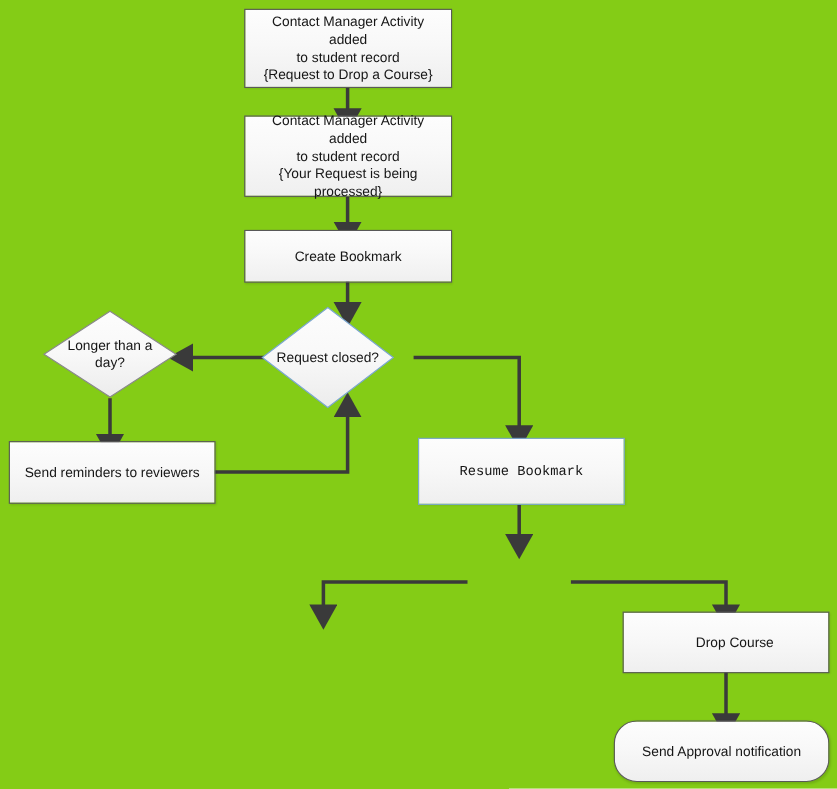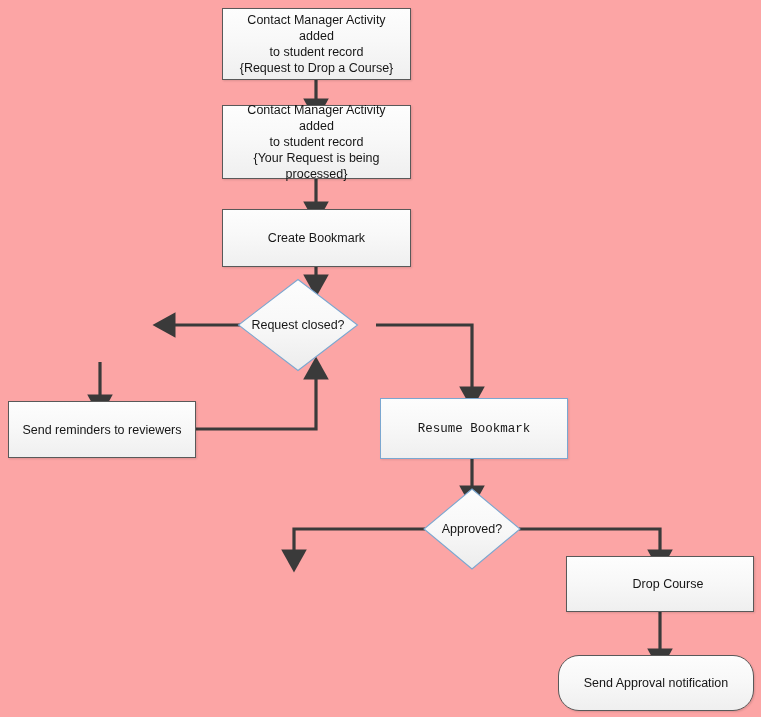--- a/index.html
+++ b/index.html
@@ -4,21 +4,21 @@
 <style>
   html,body{margin:0;padding:0;background:#ffffff;}
   body{
     font-family:"Liberation Sans","DejaVu Sans",sans-serif;
     -webkit-font-smoothing:antialiased;
   }
   #canvas{
     position:relative;
     width:761px;
     height:717px;
-    background:#fca5a5;
+    background:#84cc16;
     overflow:hidden;
   }
   svg#wires{
     position:absolute;
     left:0; top:0;
     width:761px; height:717px;
     pointer-events:none;
   }
 
   
@@ -112,21 +112,21 @@
 to student record
 {Request to Drop a Course}</span>
   </div>
 
   <div class="node" style="left:222px;top:105px;width:189px;height:74px;">
     <span class="txt">Contact Manager Activity added
 to student record
 {Your Request is being processed}</span>
   </div>
 
-  <div class="node" style="left:222px;top:209px;width:189px;height:58px;">
+  <div class="node" style="left:222px;top:209px;width:189px;height:48px;">
     <span class="txt">Create Bookmark</span>
   </div>
 
   <div class="node" style="left:8px;top:401px;width:188px;height:57px;">
     <span class="txt">Send reminders to reviewers</span>
   </div>
 
   <div class="node accent" style="left:380px;top:398px;width:188px;height:61px;">
     <span class="txt">Resume Bookmark</span>
   </div>
@@ -147,28 +147,29 @@
           <stop offset="0%" stop-color="#fdfdfd"></stop>
           <stop offset="50%" stop-color="#f8f8f8"></stop>
           <stop offset="100%" stop-color="#ececec"></stop>
         </linearGradient>
       </defs>
       <path d="M62,2.5 L121.5,48 L62,93.5 L2.5,48 Z" fill="url(#gradA)" stroke="#7ba7d0" stroke-width="1.1"></path>
     </svg>
     <div class="dlabel">Request closed?</div>
   </div>
 
-
-  <div class="decision" style="left:422px;top:487px;width:100px;height:84px;">
-    <svg viewBox="0 0 100 84" xmlns="http://www.w3.org/2000/svg">
+  <div class="decision" style="left:38px;top:281px;width:124px;height:82px;">
+    <svg viewBox="0 0 124 82" xmlns="http://www.w3.org/2000/svg">
       <defs>
-        <linearGradient id="gradC" x1="0" y1="0" x2="0" y2="1">
+        <linearGradient id="gradB" x1="0" y1="0" x2="0" y2="1">
           <stop offset="0%" stop-color="#fdfdfd"></stop>
           <stop offset="50%" stop-color="#f8f8f8"></stop>
           <stop offset="100%" stop-color="#ececec"></stop>
         </linearGradient>
       </defs>
-      <path d="M50,2 L98,42 L50,82 L2,42 Z" fill="url(#gradC)" stroke="#7ba7d0" stroke-width="1.1"></path>
+      <path d="M62,2 L122,41 L62,80 L2,41 Z" fill="url(#gradB)" stroke="#8a8a8a" stroke-width="1.1"></path>
     </svg>
-    <div class="dlabel">Approved?</div>
+    <div class="dlabel">Longer than a
+day?</div>
   </div>
+
 
 </div>
 
 </body></html>

